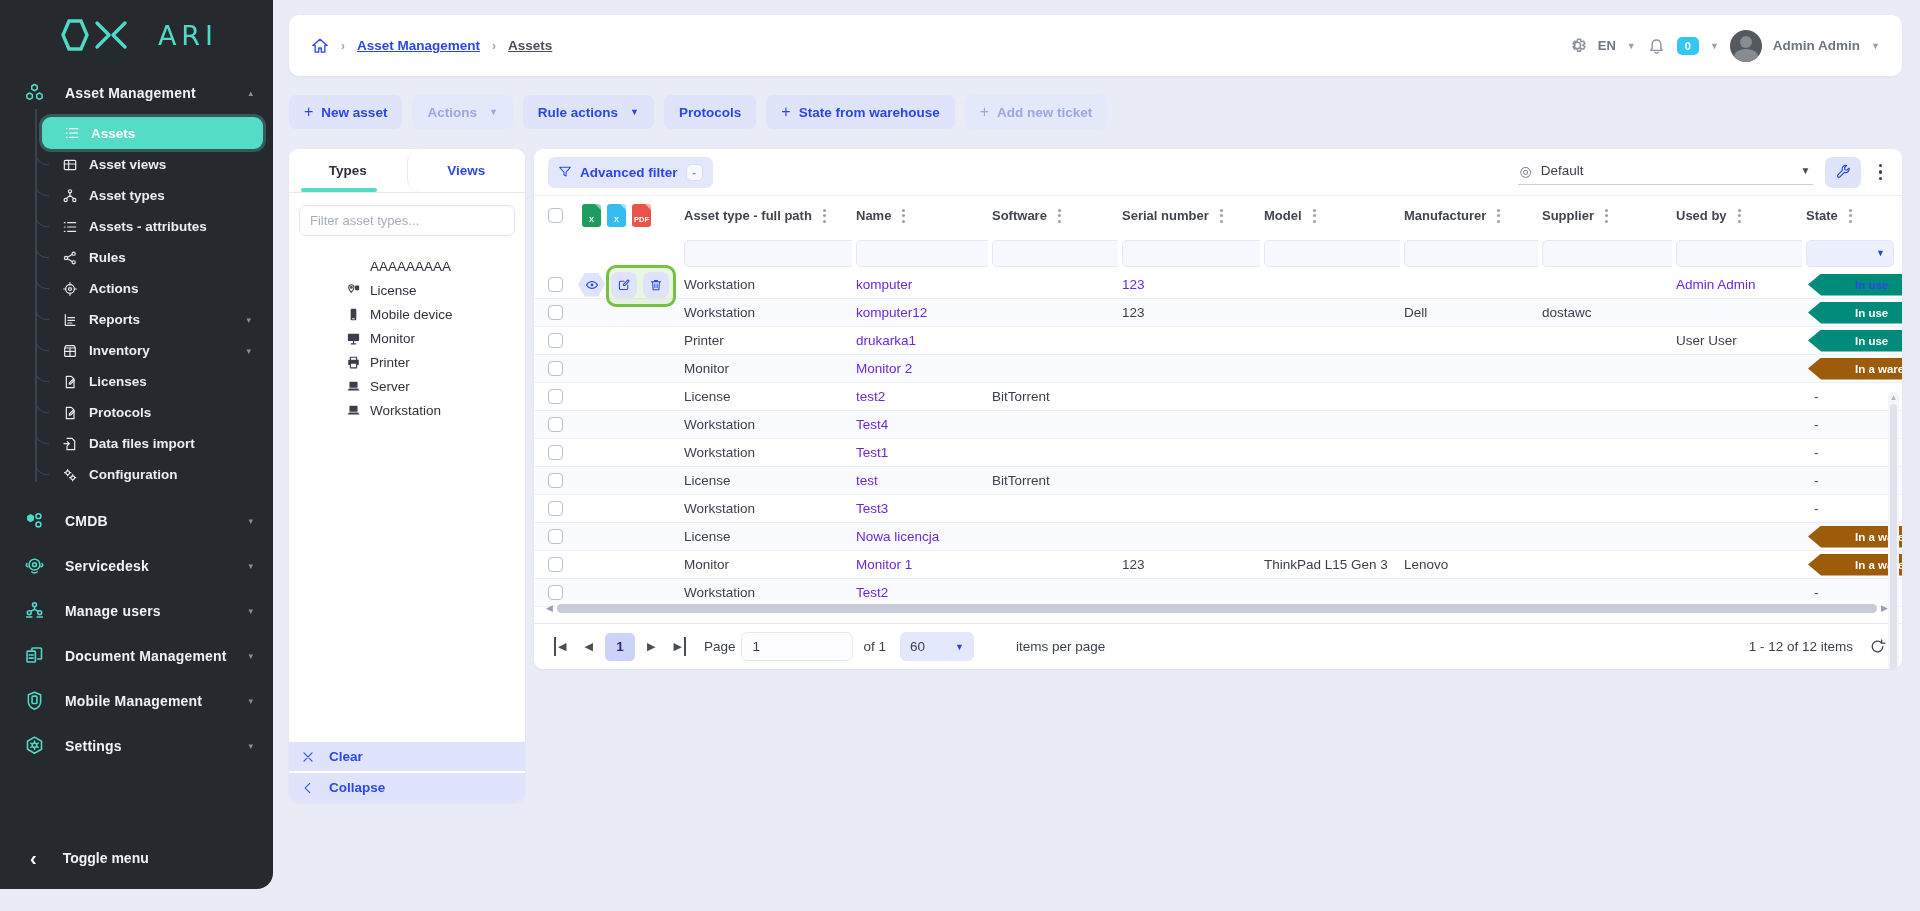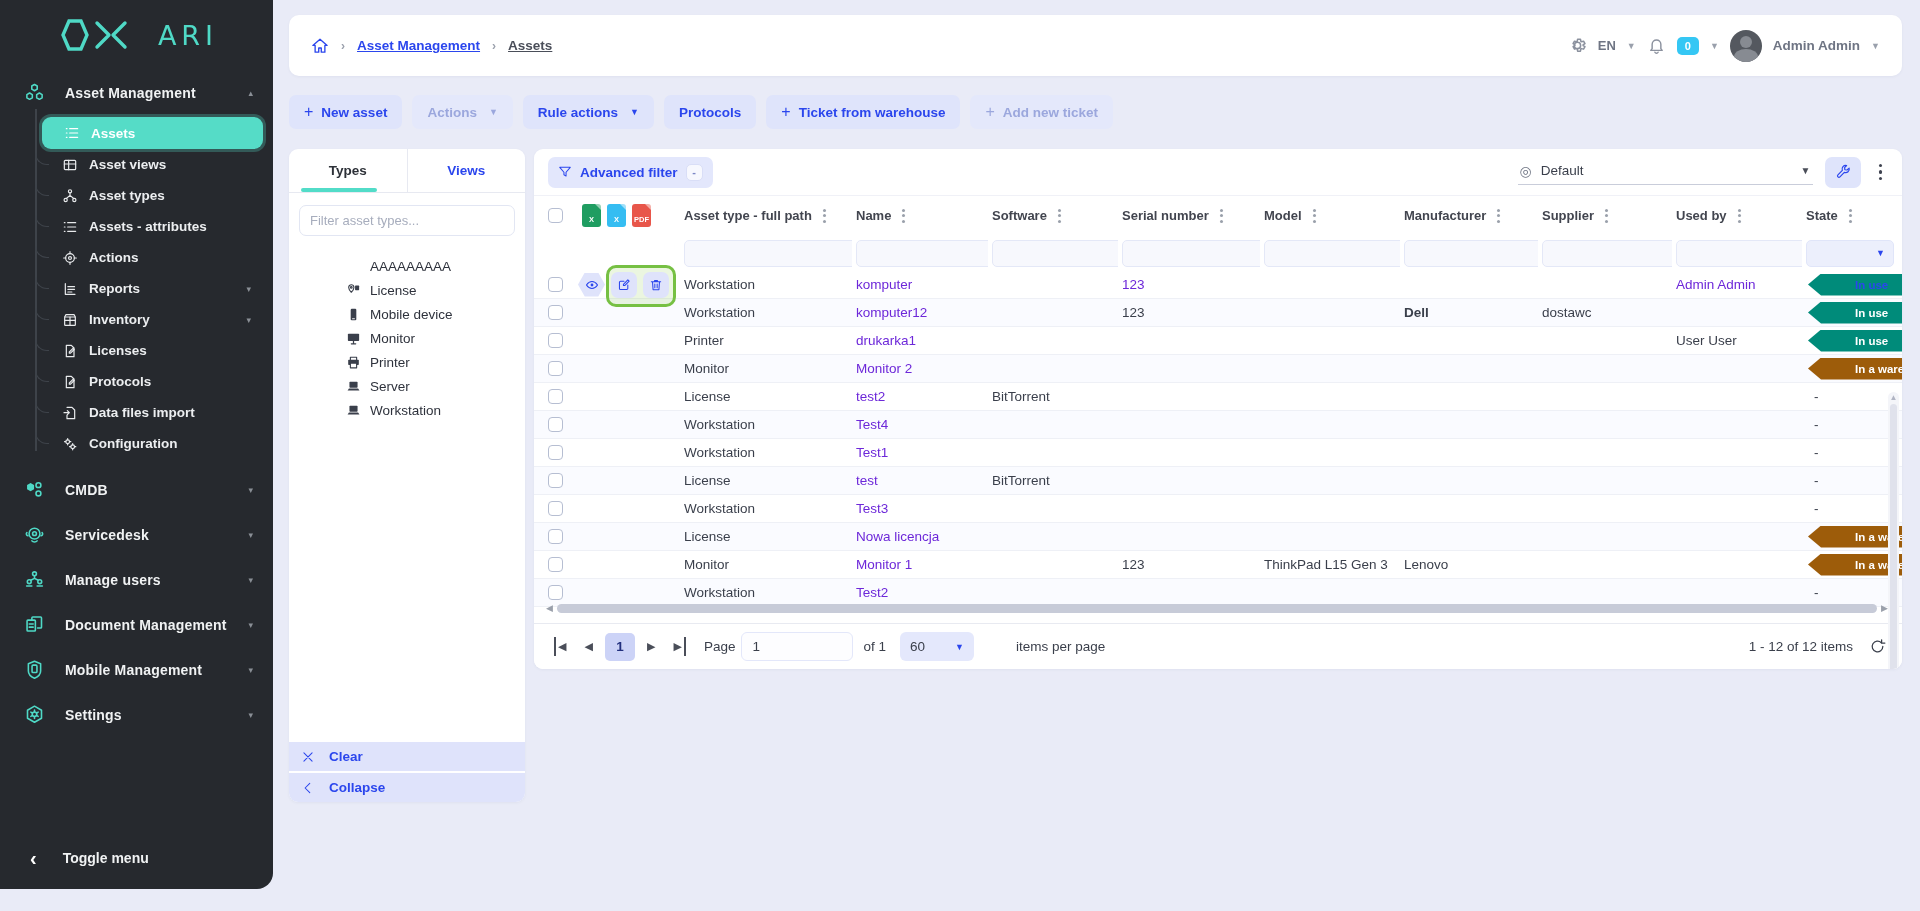--- a/index.html
+++ b/index.html
@@ -55,21 +55,21 @@
   .tbtn { height:34px; background:#dfe4fb; border:none; border-radius:7px; color:#2b46ed; font-family:inherit; font-size:13.5px; font-weight:700; display:flex; align-items:center; gap:8px; padding:0 15px; cursor:pointer; }
   .tbtn .plus { font-size:16px; font-weight:400; line-height:1; }
   .tbtn .dd { font-size:9px; margin-left:4px; }
   .tbtn.disabled { color:#9ba7dd; background:#e4e8fb; cursor:default; }
 
   .content { display:flex; gap:9px; margin-top:20px; align-items:flex-start; }
 
   
   .panel-left { width:236px; height:653px; background:#fff; border-radius:9px; position:relative; box-shadow:0 1px 3px rgba(40,50,90,.05); }
   .tabs { height:44px; display:flex; border-bottom:1px solid #e7e9f1; }
-  .tab { flex:1; display:flex; align-items:center; justify-content:center; font-size:13.5px; font-weight:700; position:relative; cursor:pointer; color:#2b46ed; border-left:1px solid #e7e9f1; }
+  .tab { flex:1; display:flex; align-items:center; justify-content:center; font-size:13.5px; font-weight:700; position:relative; cursor:pointer; color:#2b46ed; border-left:1px solid #e7e9f1;border-radius:14px; }
   .tab:first-child { border-left:none; }
   .tab.active { color:#2d3138; }
   .tab.active::after { content:''; position:absolute; left:12px; right:30px; bottom:0; height:4px; border-radius:3px; background:#52dcc8; }
   .pfilter { margin:12px 10px 4px; height:31px; width:216px; border:1px solid #e2e6f3; border-radius:7px; font-family:inherit; font-size:13px; padding:0 10px; color:#3a3f4b; background:#fff; }
   .pfilter::placeholder { color:#a7adbd; }
   .tree { margin-top:14px; }
   .tree-item { height:24px; display:flex; align-items:center; padding-left:57px; font-size:13.5px; color:#2e323c; cursor:pointer; }
   .tree-item .icn { width:15px; height:15px; color:#3a3f4b; margin-right:9px; }
   .tree-item .spacer { width:24px; }
   .panel-foot { position:absolute; left:0; right:0; bottom:0; }
@@ -204,20 +204,31 @@
             <span class="lbl">Asset types</span>
           </div>
           <div class="sub-item">
             <span class="icn">
               <svg viewBox="0 0 24 24" stroke-width="2.1">
                 <path d="M8.5 5.5h12M8.5 12h12M8.5 18.5h12"></path>
                 <path d="M3.5 5.5h1M3.5 12h1M3.5 18.5h1"></path>
               </svg>
             </span>
             <span class="lbl">Assets - attributes</span>
+          </div>
+          <div class="sub-item">
+            <span class="icn">
+              <svg viewBox="0 0 24 24">
+                <circle cx="6" cy="12" r="2.4"></circle>
+                <circle cx="17.5" cy="5.5" r="2.4"></circle>
+                <circle cx="17.5" cy="18.5" r="2.4"></circle>
+                <path d="M8.2 10.8l7-4M8.2 13.2l7 4"></path>
+              </svg>
+            </span>
+            <span class="lbl">Rules</span>
           </div>
           <div class="sub-item">
             <span class="icn">
               <svg viewBox="0 0 24 24">
                 <circle cx="12" cy="12" r="6.5"></circle>
                 <circle cx="12" cy="12" r="2.2"></circle>
                 <path d="M12 2.5v3M12 18.5v3M2.5 12h3M18.5 12h3"></path>
               </svg>
             </span>
             <span class="lbl">Actions</span>
@@ -400,21 +411,21 @@
         </button>
         <button class="tbtn">
           <span>Rule actions</span>
           <span class="dd">▼</span>
         </button>
         <button class="tbtn">
           <span>Protocols</span>
         </button>
         <button class="tbtn">
           <span class="plus">+</span>
-          <span>Ticket from warehouse</span>
+          <span>State from warehouse</span>
         </button>
         <button class="tbtn disabled">
           <span class="plus">+</span>
           <span>Add new ticket</span>
         </button>
       </div>
 
     <div class="content">
 
       <section class="panel-left">
@@ -715,21 +726,21 @@
                 <span class="cell-txt">Workstation</span>
               </div>
               <div class="cell" style="width: 136px;">
                 <span class="lnk">komputer12</span>
               </div>
               <div class="cell" style="width: 130px;"></div>
               <div class="cell" style="width: 142px;">
                 <span class="cell-txt">123</span>
               </div>
               <div class="cell" style="width: 140px;"></div>
-              <div class="cell" style="width: 138px; font-weight: bold;">
+              <div class="cell" style="width: 138px;">
                 <span class="cell-txt">Dell</span>
               </div>
               <div class="cell" style="width: 134px;">
                 <span class="cell-txt">dostawc</span>
               </div>
               <div class="cell" style="width: 130px;"></div>
               <div class="cell" style="width: 175px; overflow: visible;">
                 <span class="badge teal">In use</span>
               </div>
             </div>

